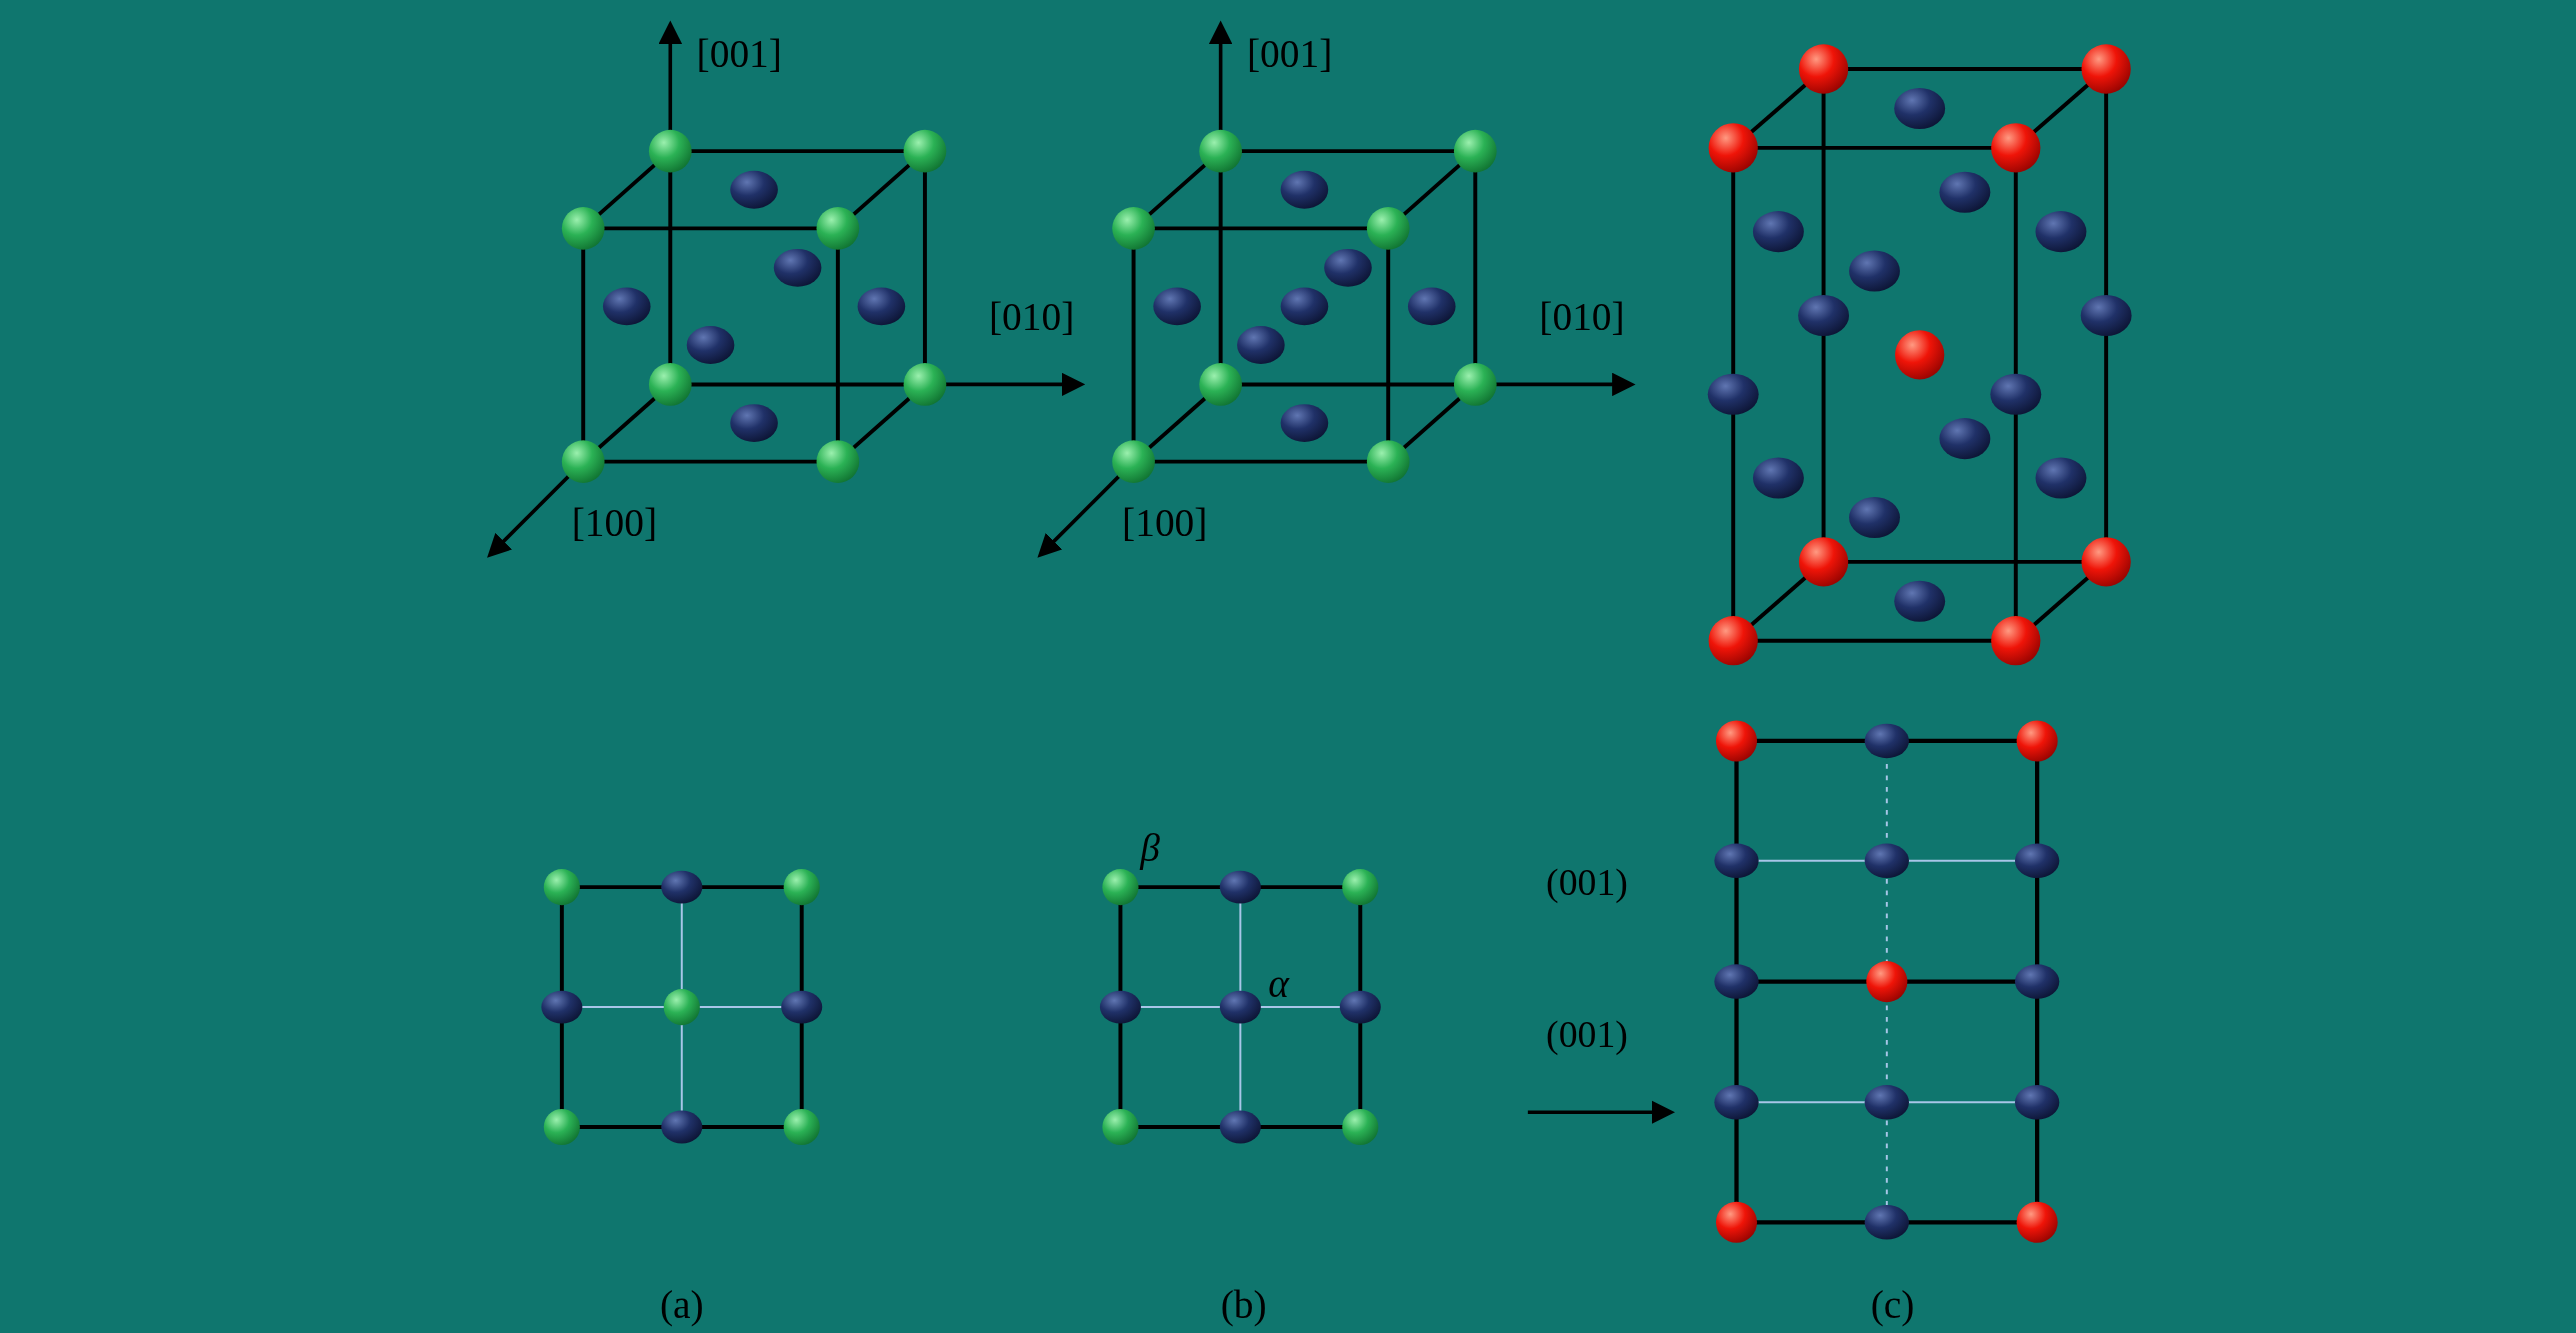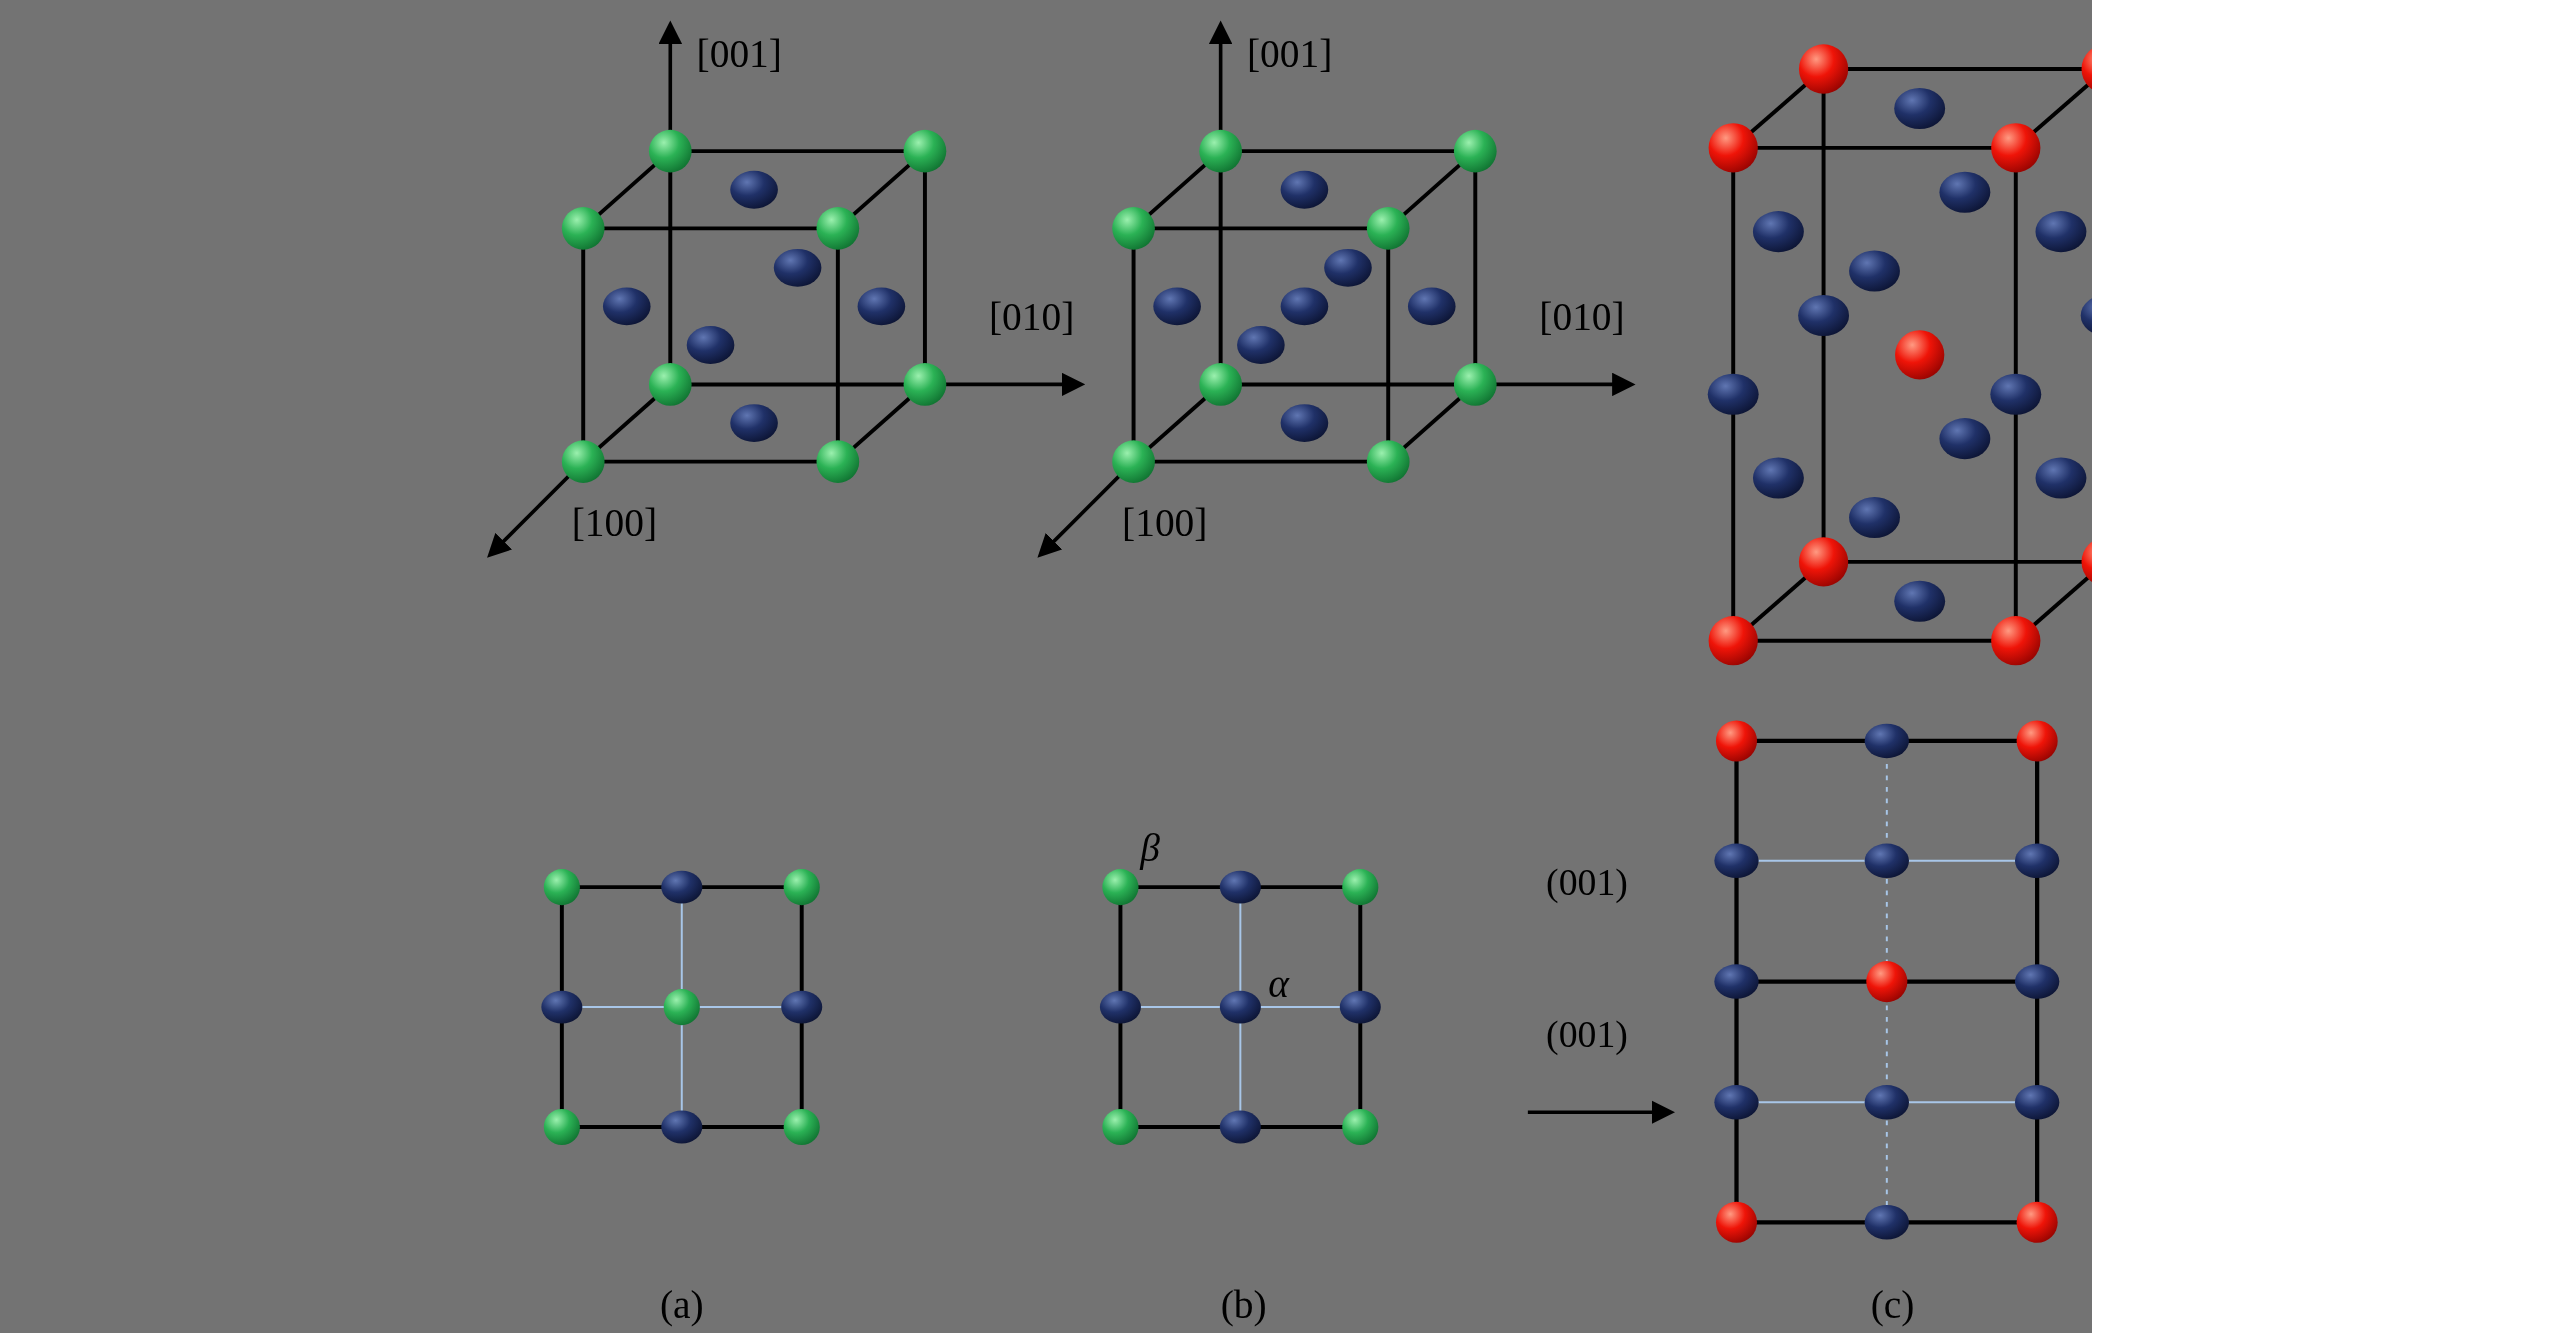--- a/index.html
+++ b/index.html
@@ -1,23 +1,23 @@
 <!DOCTYPE html>
 <html style="font-size:10.3px"><head>
 <meta charset="utf-8">
 <style>
   html, body {
     margin: 0;
     padding: 0;
     background: #ffffff;
   }
   .stage {
-    width: 2092px;
+    width: 2576px;
     height: 1334px;
-    background: #737373;
+    background: #0f766e;
     overflow: hidden;
   }
   svg { display: block; }
   svg text {
     font-family: "Liberation Serif", "DejaVu Serif", serif;
     fill: #000000;
   }
 </style>
 </head>
 <body>

